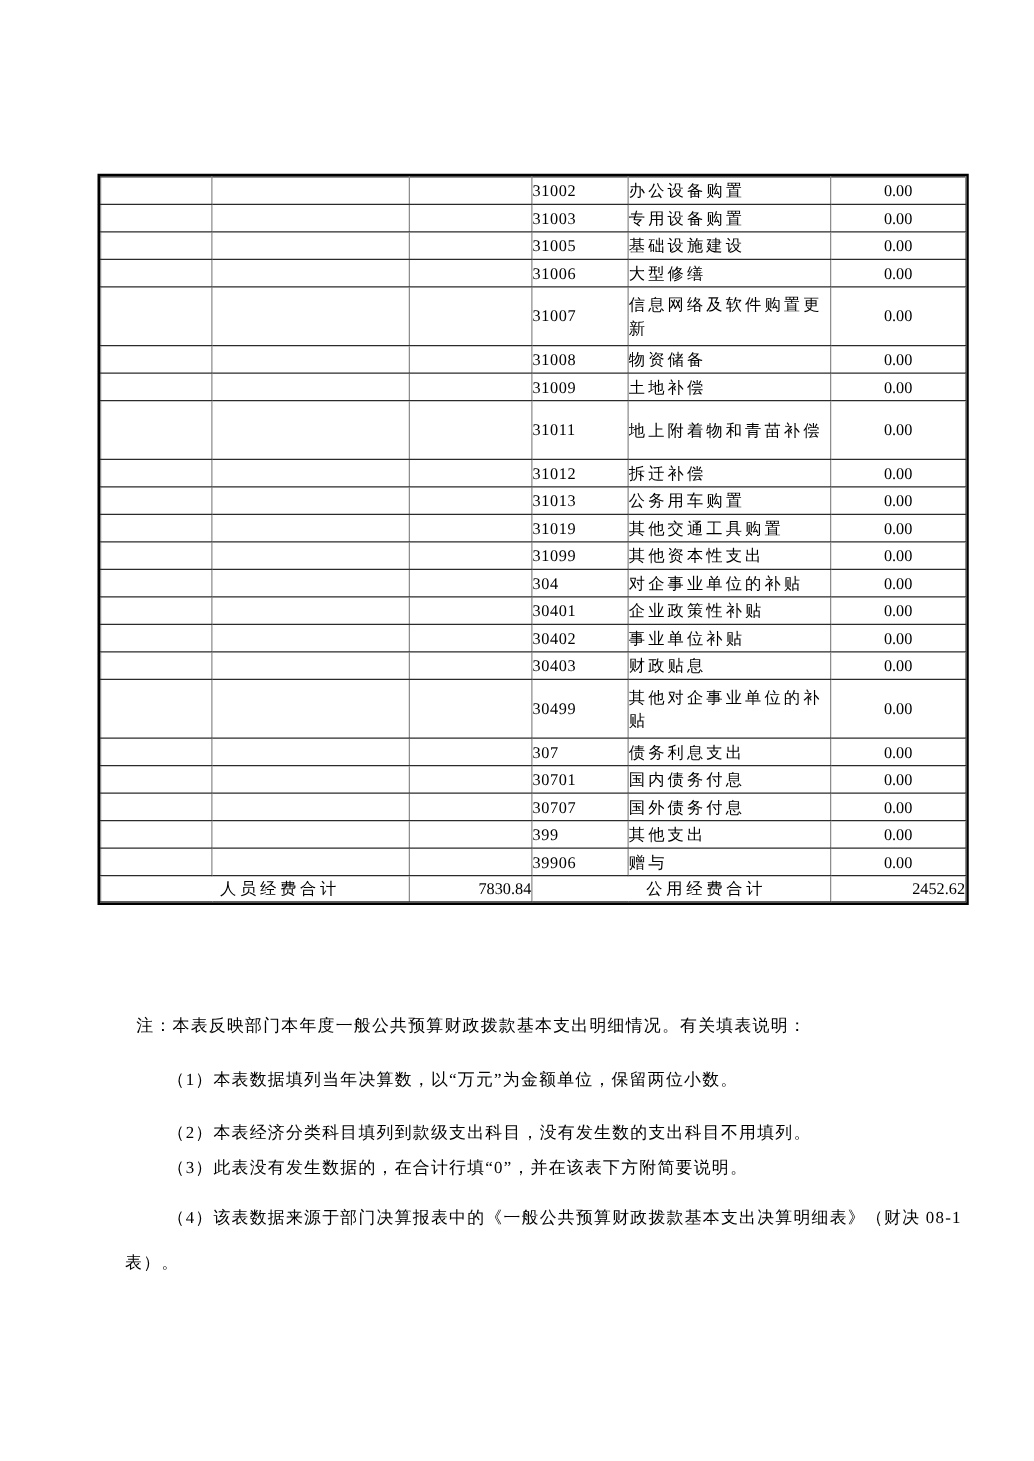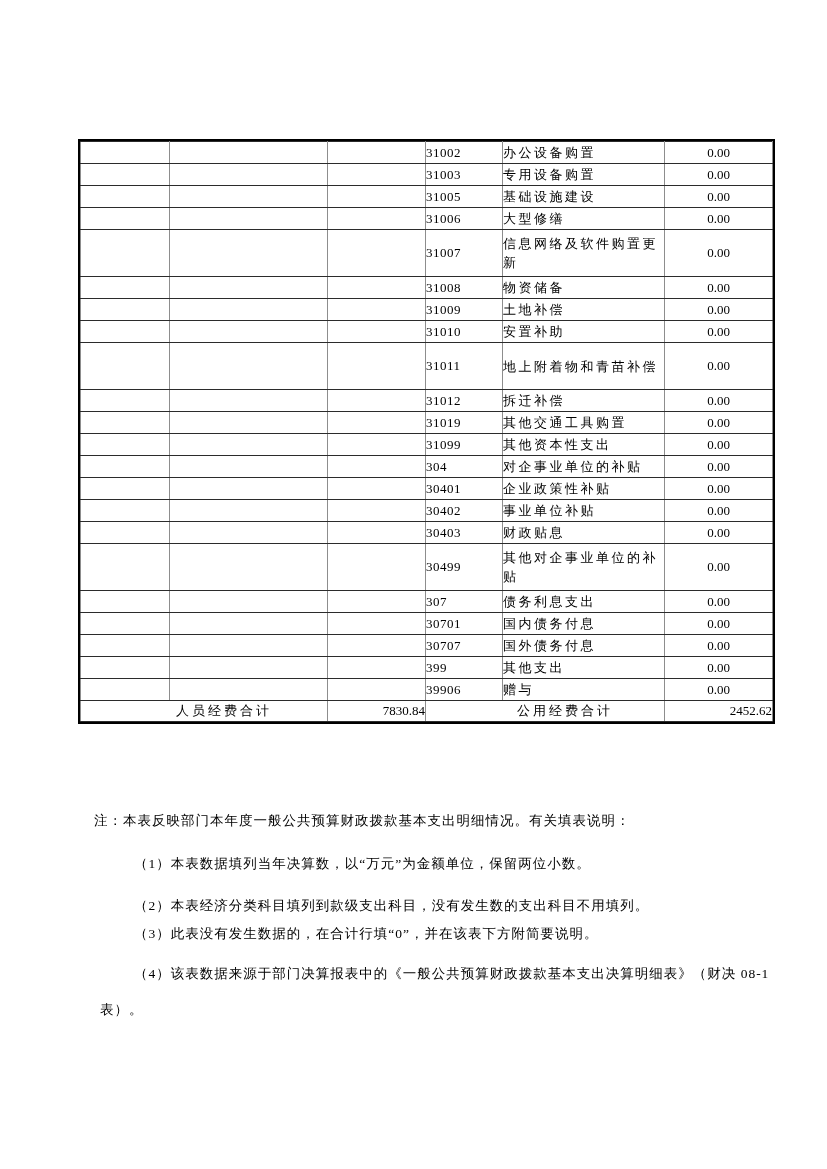--- a/index.html
+++ b/index.html
@@ -68,21 +68,21 @@
     position: absolute;
     left: 0; top: 0;
     width: 827px;
     font-size: 13.5px;
     letter-spacing: 1px;
   }
   .note-line {
     position: absolute;
     white-space: nowrap;
   }
-  .note-intro { left: 82px;  top: 812px; }
+  .note-intro { left: 97px;  top: 812px; }
   .note-1    { left: 122px; top: 855px; }
   .note-2    { left: 122px; top: 897px; }
   .note-3    { left: 122px; top: 925px; }
   .note-4 {
     position: absolute;
     left: 88px;
     top: 956px;
     width: 676px;
     text-indent: 34px;
     line-height: 36px;
@@ -154,42 +154,42 @@
             <td class="value-cell">0.00</td>
           </tr>
           <tr class="single">
             <td></td>
             <td></td>
             <td></td>
             <td class="code-cell">31009</td>
             <td class="name-cell">土地补偿</td>
             <td class="value-cell">0.00</td>
           </tr>
-          <tr class="single">
-            <td></td>
-            <td></td>
-            <td></td>
-            <td class="code-cell">31010</td>
-            <td class="name-cell">安置补助</td>
-            <td class="value-cell">0.00</td>
-          </tr>
           <tr class="tall">
             <td></td>
             <td></td>
             <td></td>
             <td class="code-cell">31011</td>
             <td class="name-cell">地上附着物和青苗补偿</td>
             <td class="value-cell">0.00</td>
           </tr>
           <tr class="single">
             <td></td>
             <td></td>
             <td></td>
             <td class="code-cell">31012</td>
             <td class="name-cell">拆迁补偿</td>
+            <td class="value-cell">0.00</td>
+          </tr>
+          <tr class="single">
+            <td></td>
+            <td></td>
+            <td></td>
+            <td class="code-cell">31013</td>
+            <td class="name-cell">公务用车购置</td>
             <td class="value-cell">0.00</td>
           </tr>
           <tr class="single">
             <td></td>
             <td></td>
             <td></td>
             <td class="code-cell">31019</td>
             <td class="name-cell">其他交通工具购置</td>
             <td class="value-cell">0.00</td>
           </tr>

